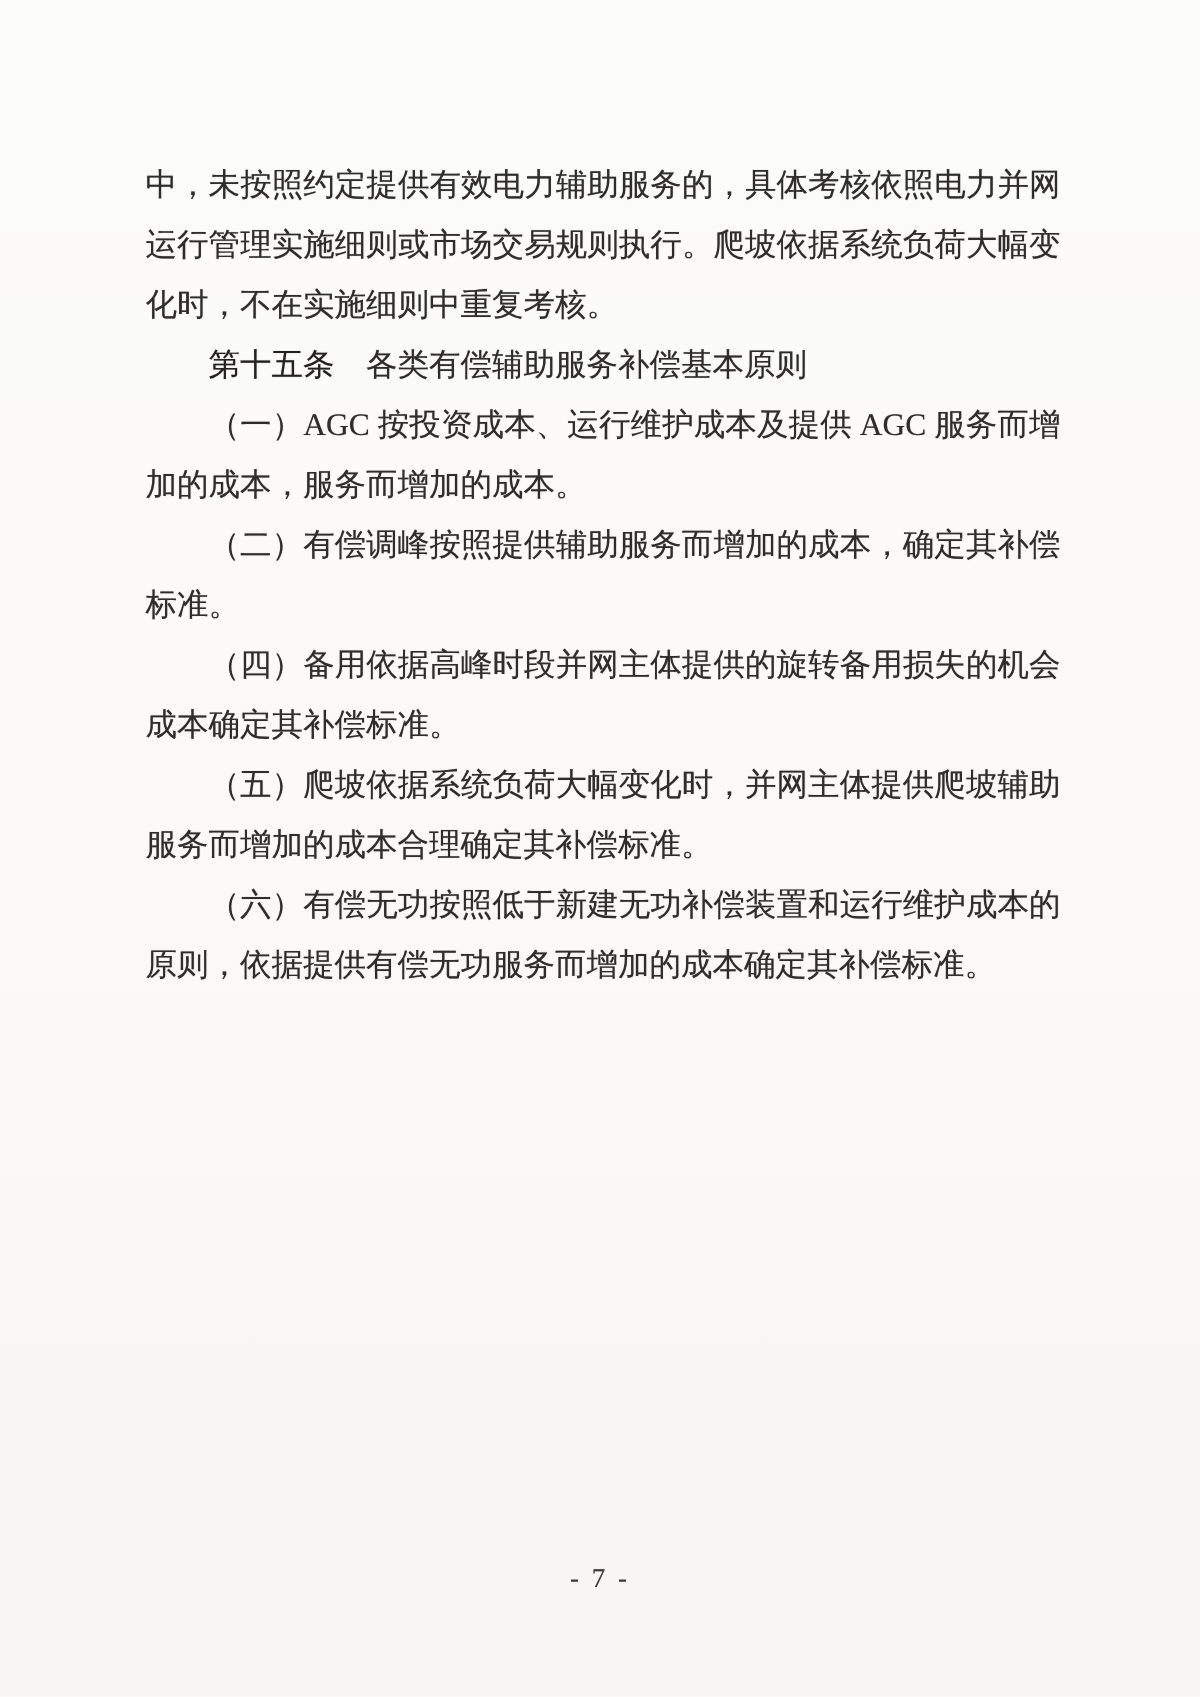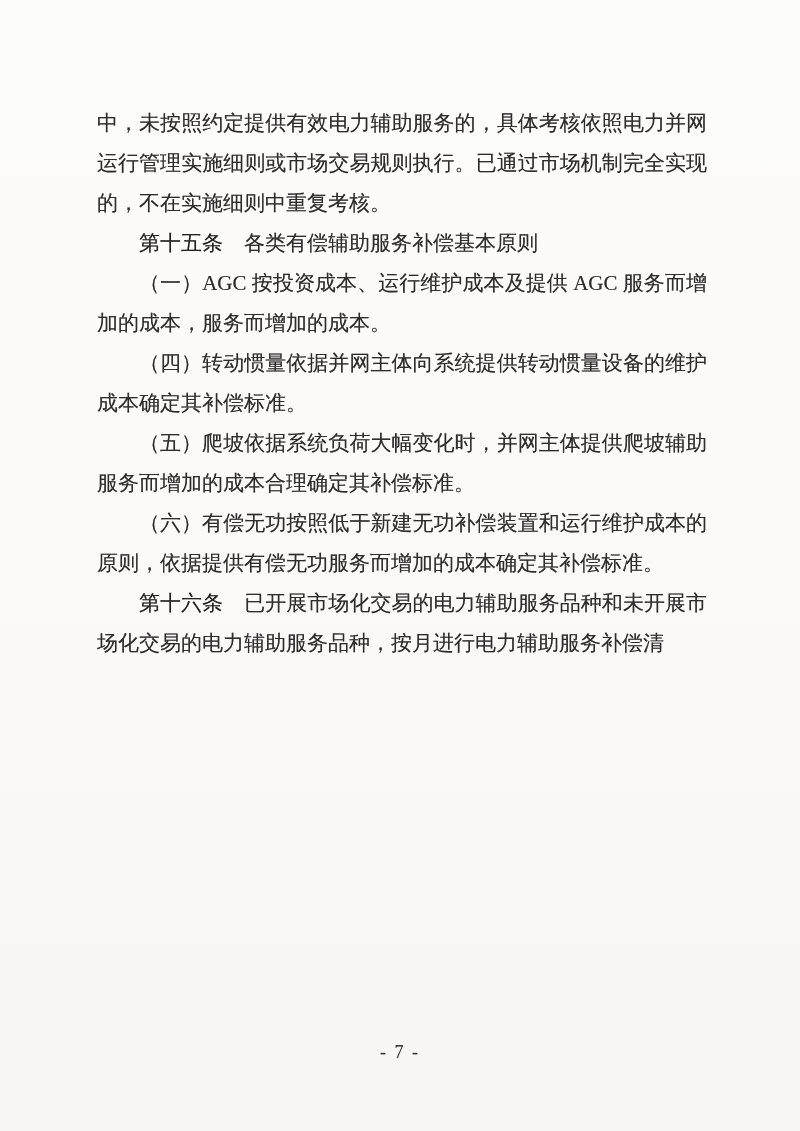--- a/index.html
+++ b/index.html
@@ -52,22 +52,22 @@
     color: #3a3938;
     letter-spacing: 2px;
     text-shadow: 0 0 0.6px rgba(70,70,70,0.5);
   }
 </style>
 </head>
 <body>
 
 <div class="page">
   <div class="content" id="document-body">
-      <p class="para body-continued">中，未按照约定提供有效电力辅助服务的，具体考核依照电力并网运行管理实施细则或市场交易规则执行。已通过市场机制完全实现的，不在实施细则中重复考核。</p>
+      <p class="para body-continued">中，未按照约定提供有效电力辅助服务的，具体考核依照电力并网运行管理实施细则或市场交易规则执行。爬坡依据系统负荷大幅变化时，不在实施细则中重复考核。</p>
       <p class="para article"><span class="article-no">第十五条</span><span>　各类有偿辅助服务补偿基本原则</span></p>
       <p class="para item">（一）AGC 按投资成本、运行维护成本及提供 AGC 服务而增加的成本，服务而增加的成本。</p>
-      <p class="para item">（四）转动惯量依据并网主体向系统提供转动惯量设备的维护成本确定其补偿标准。</p>
+      <p class="para item">（二）有偿调峰按照提供辅助服务而增加的成本，确定其补偿标准。</p>
+      <p class="para item">（四）备用依据高峰时段并网主体提供的旋转备用损失的机会成本确定其补偿标准。</p>
       <p class="para item">（五）爬坡依据系统负荷大幅变化时，并网主体提供爬坡辅助服务而增加的成本合理确定其补偿标准。</p>
       <p class="para item">（六）有偿无功按照低于新建无功补偿装置和运行维护成本的原则，依据提供有偿无功服务而增加的成本确定其补偿标准。</p>
-      <p class="para article"><span class="article-no">第十六条</span><span>　已开展市场化交易的电力辅助服务品种和未开展市场化交易的电力辅助服务品种，按月进行电力辅助服务补偿清</span></p>
     </div>
   <div class="footer">- 7 -</div>
 </div>
 
 </body></html>

